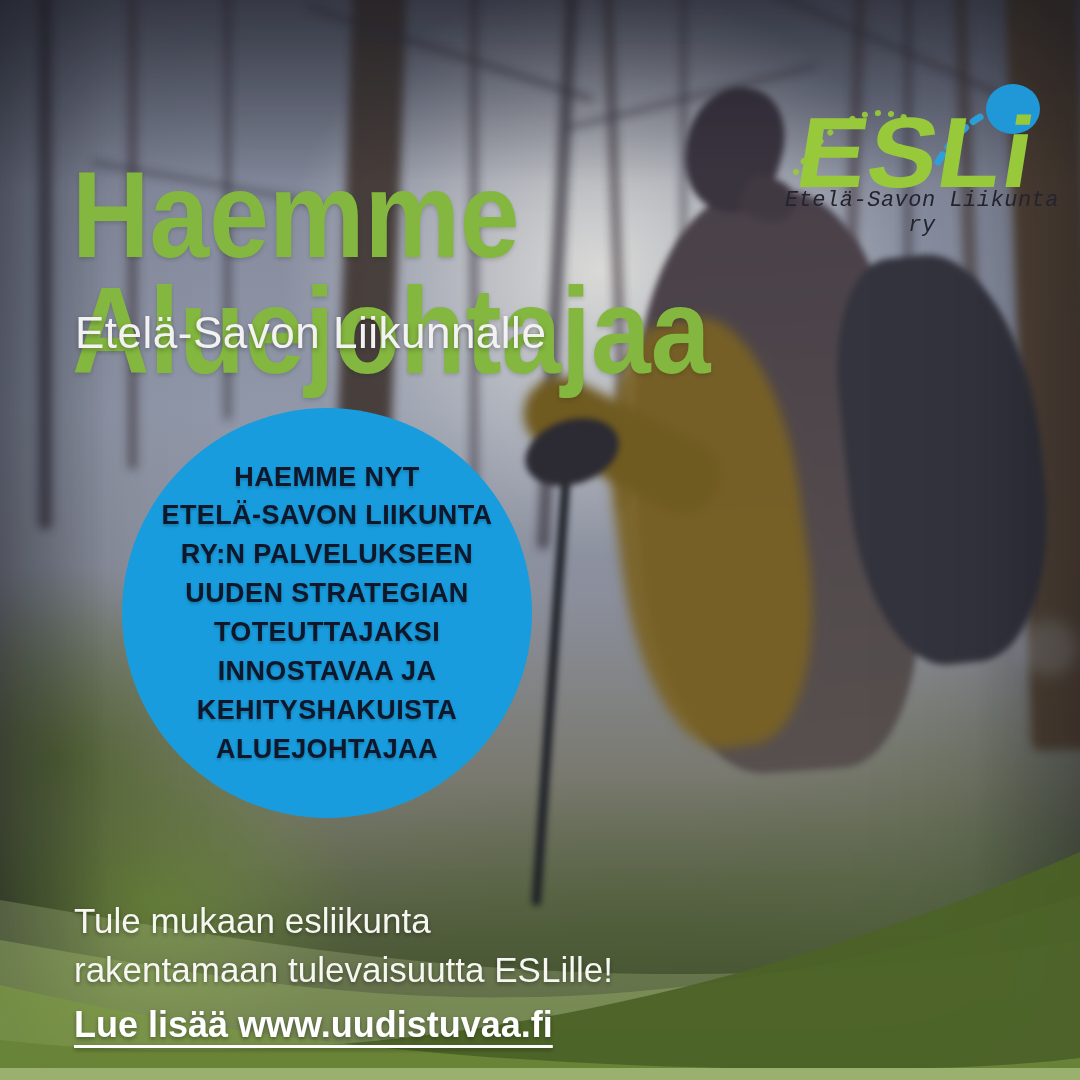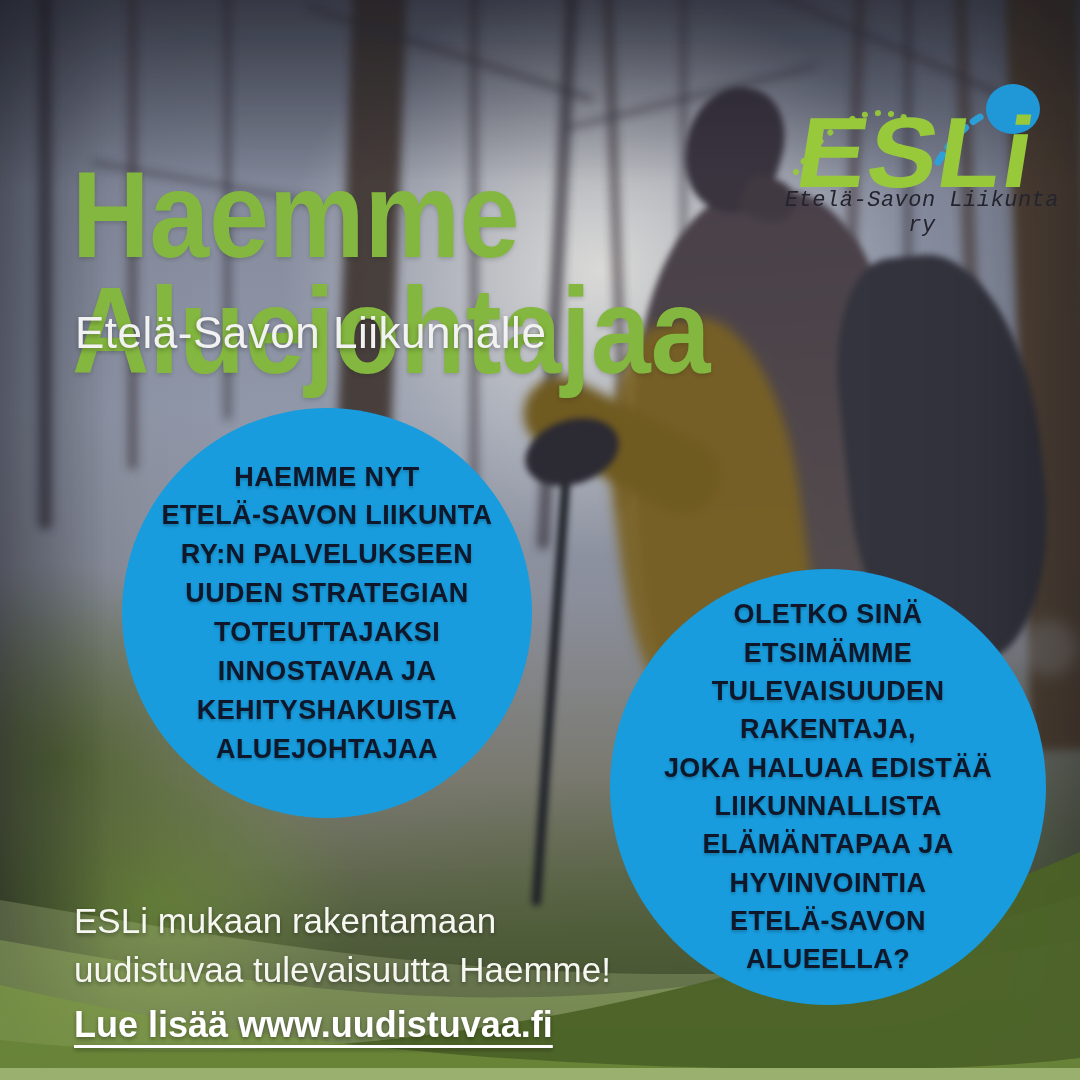--- a/index.html
+++ b/index.html
@@ -140,32 +140,20 @@
   <div class="bubble bubble-left">
     <p>HAEMME NYT
 ETELÄ-SAVON LIIKUNTA
 RY:N PALVELUKSEEN
 UUDEN STRATEGIAN
 TOTEUTTAJAKSI
 INNOSTAVAA JA
 KEHITYSHAKUISTA
 ALUEJOHTAJAA</p>
   </div>
-  <div class="bubble bubble-right">
-    <p>OLETKO SINÄ
-ETSIMÄMME
-TULEVAISUUDEN
-RAKENTAJA,
-JOKA HALUAA EDISTÄÄ
-LIIKUNNALLISTA
-ELÄMÄNTAPAA JA
-HYVINVOINTIA
-ETELÄ-SAVON
-ALUEELLA?</p>
-  </div>
 
   <div class="footer">
-    <div class="line">ESLi mukaan rakentamaan</div>
-    <div class="line">uudistuvaa tulevaisuutta Haemme!</div>
+    <div class="line">Tule mukaan esliikunta</div>
+    <div class="line">rakentamaan tulevaisuutta ESLille!</div>
     <a class="link" href="#">Lue lisää www.uudistuvaa.fi</a>
   </div>
 
 </div>
 
 </body></html>

